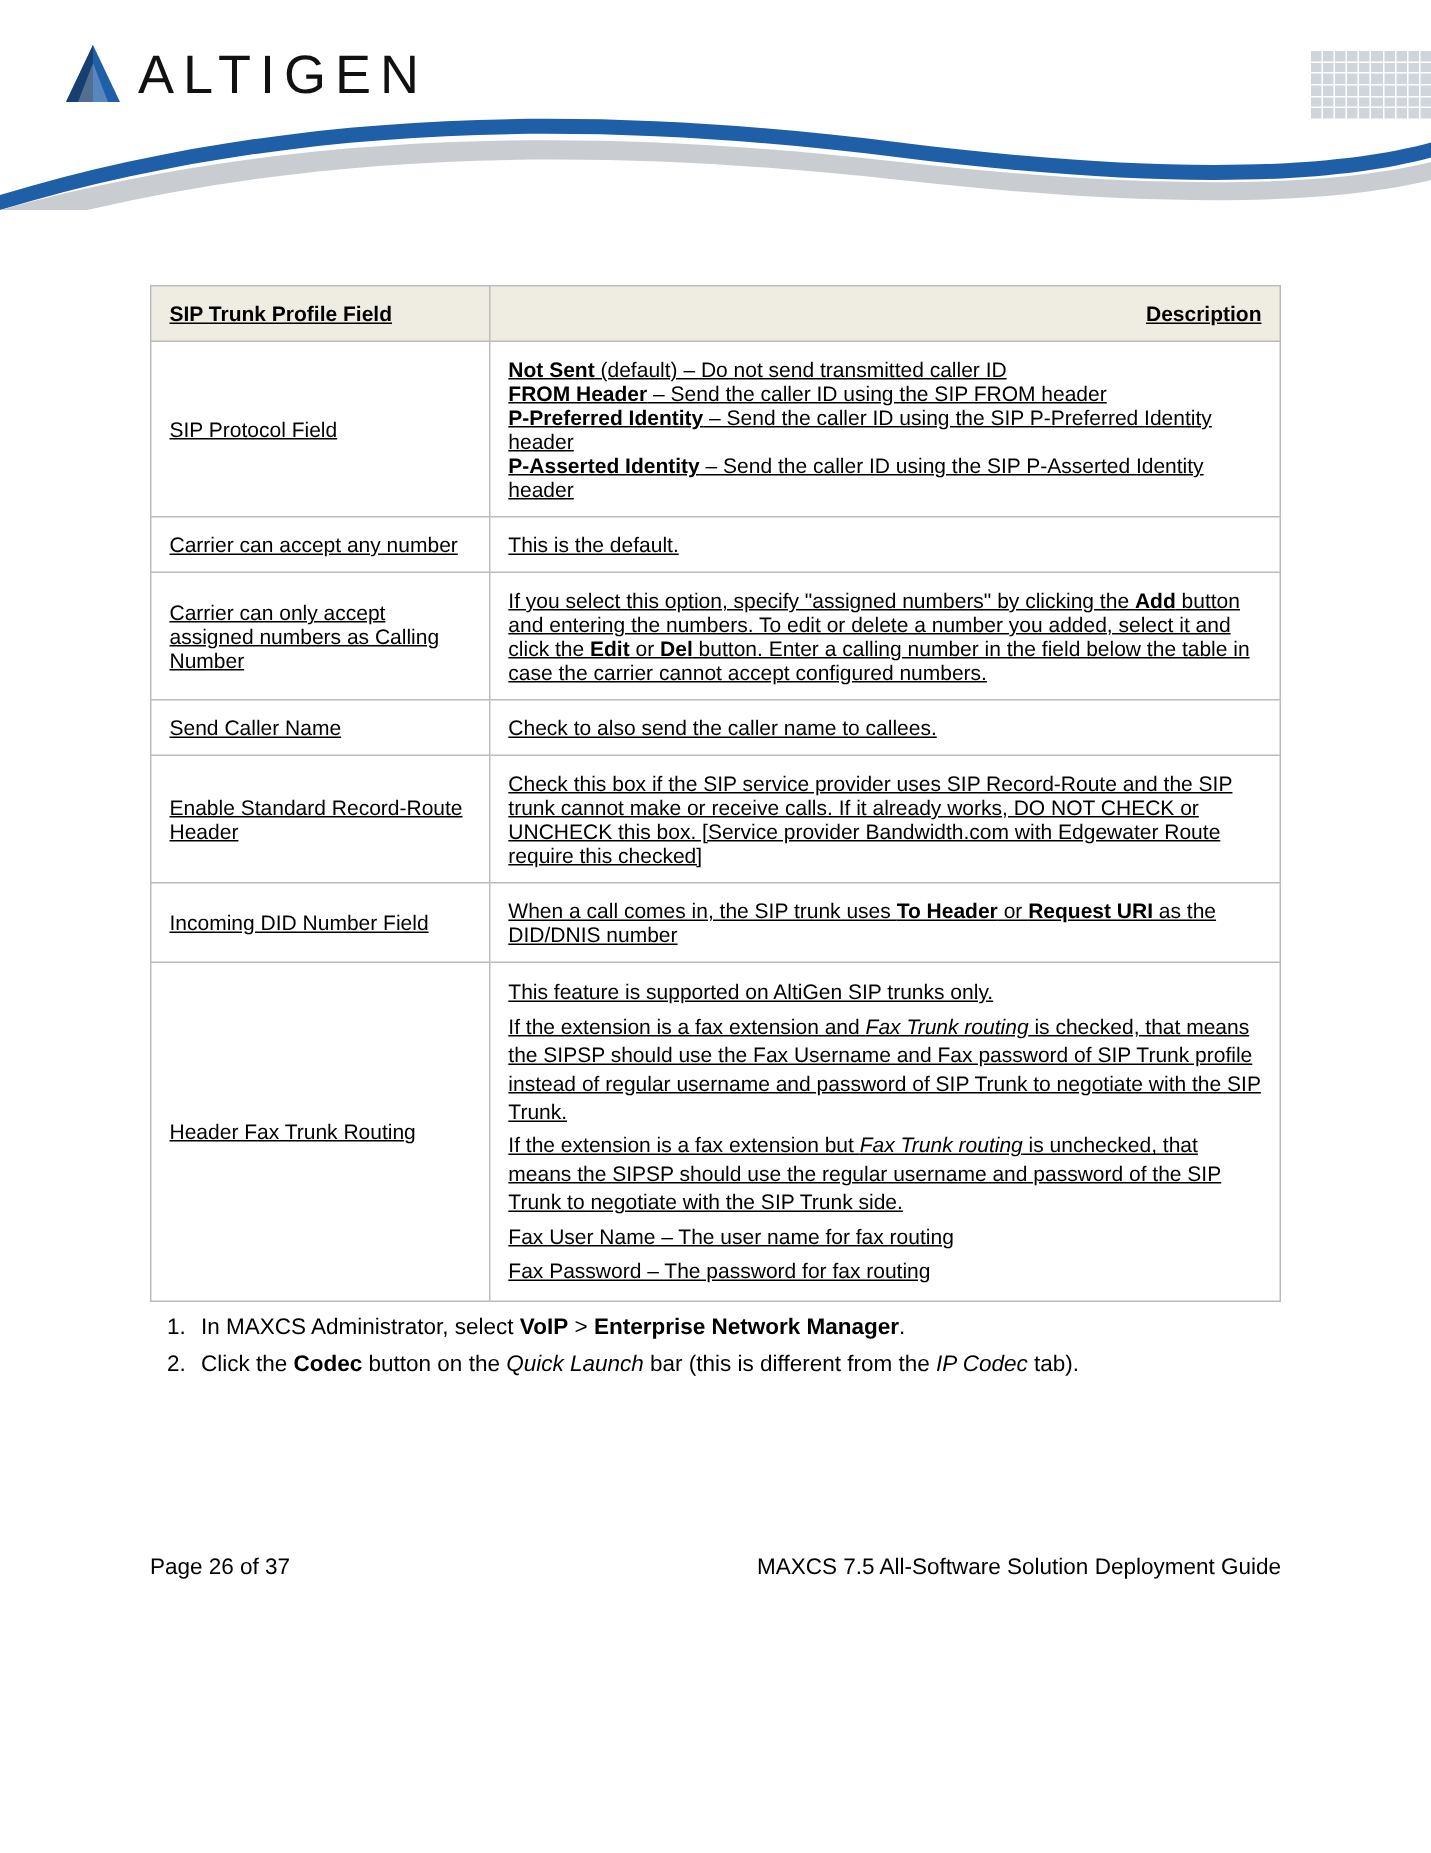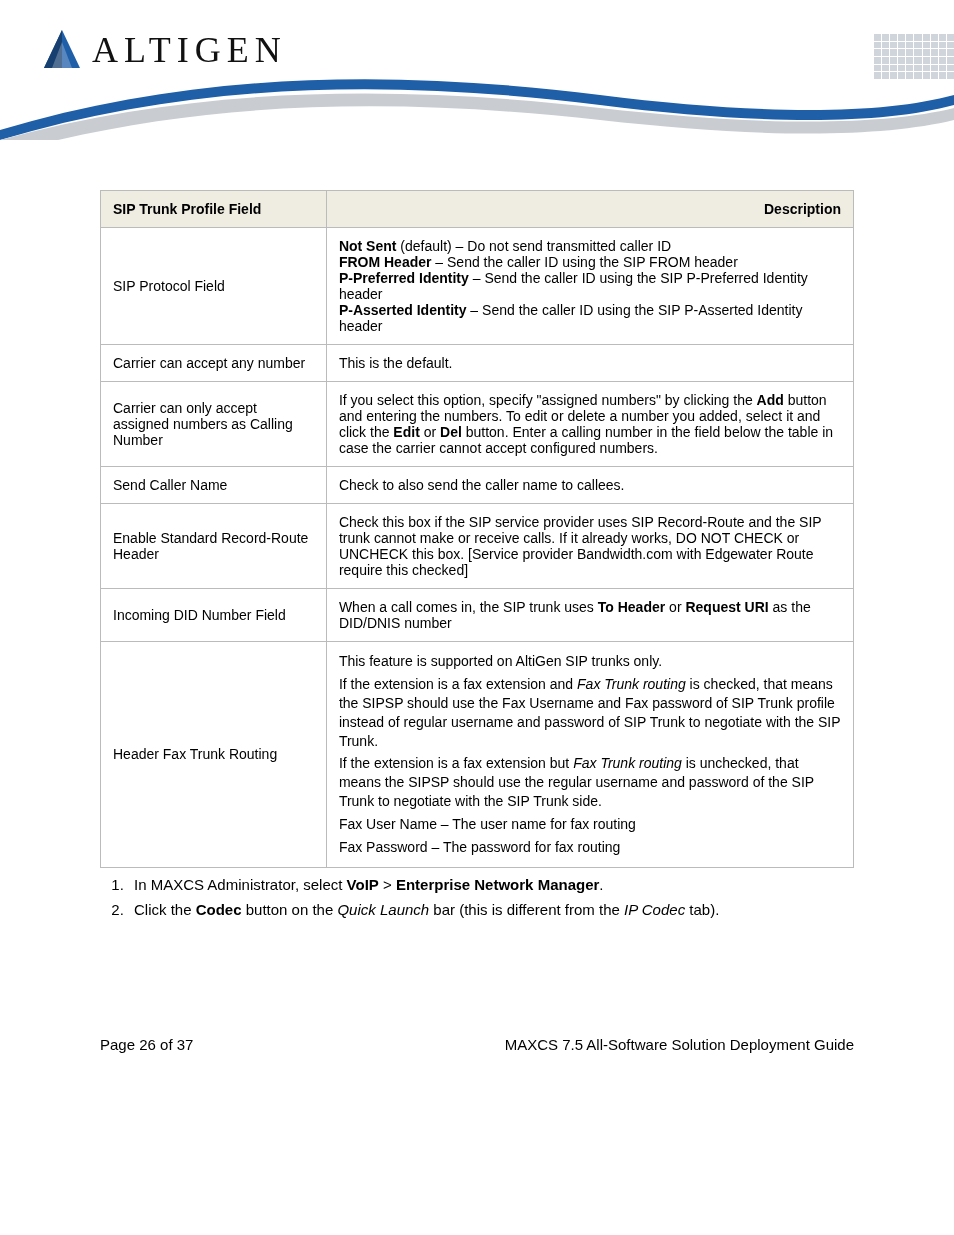--- a/index.html
+++ b/index.html
@@ -21,21 +21,21 @@
     display: flex;
     align-items: center;
   }
   .logo-mark {
     width: 44px;
     height: 44px;
     position: relative;
     margin-right: 8px;
   }
   .logo-text {
-    font-family: Liberation Serif, serif;
+    font-family: Liberation Sans, sans-serif;
     font-size: 36px;
     letter-spacing: 6px;
     color: #111;
     font-weight: 400;
   }
   .swoosh {
     position: absolute;
     bottom: 0;
     left: 0;
     right: 0;
@@ -55,20 +55,21 @@
   .pixel-grid span {
     background: #cfd5da;
   }
   .page {
     padding: 50px 100px 40px 100px;
   }
   table.sip {
     border-collapse: collapse;
     width: 100%;
     font-size: 14px;
+    text-decoration: underline;
   }
   table.sip th, table.sip td {
     border: 1px solid #bbb;
     padding: 10px 12px;
     vertical-align: middle;
     text-align: left;
   }
   table.sip th {
     background: #efece2;
     font-weight: bold;

